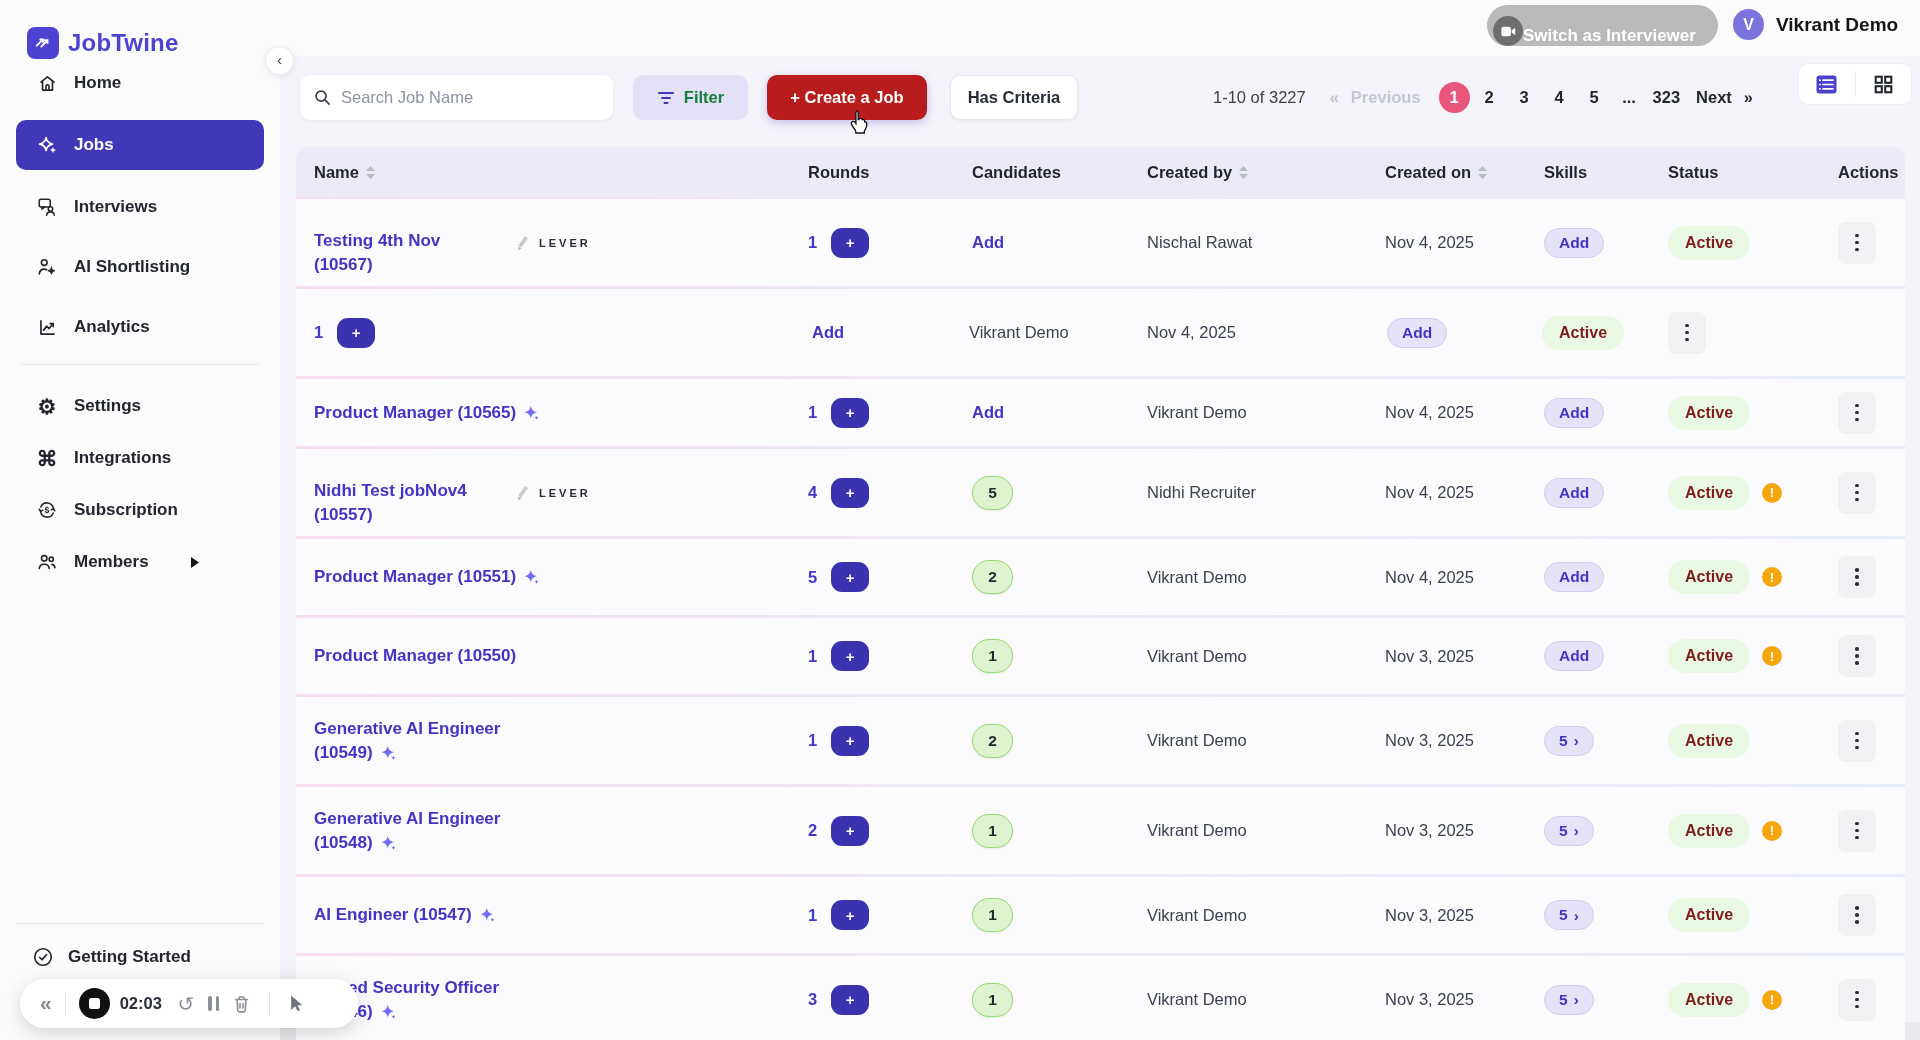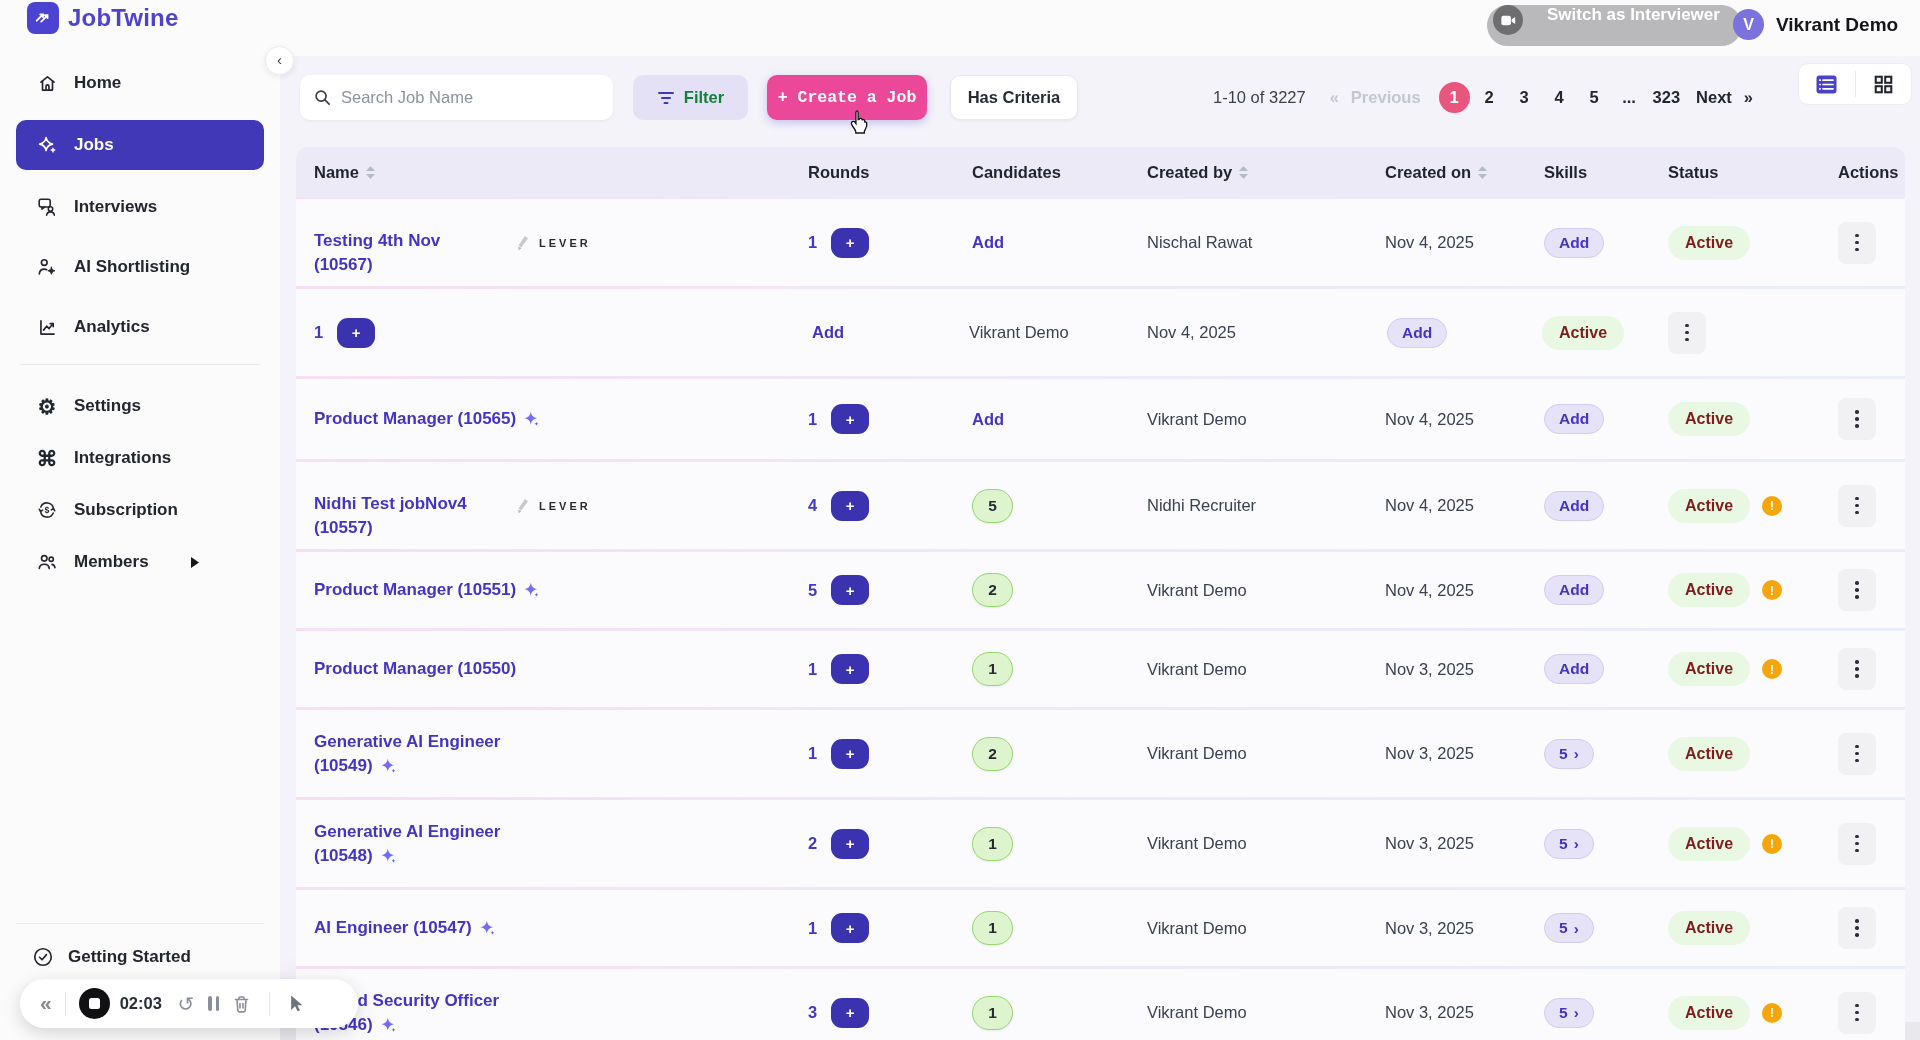--- a/index.html
+++ b/index.html
@@ -5,25 +5,25 @@
   * { margin:0; padding:0; box-sizing:border-box; }
   html,body { width:1920px; height:1040px; overflow:hidden; }
   body {
     font-family:"Liberation Sans", sans-serif;
     background:#fbfbfc;
     position:relative;
     color:#23262e;
   }
   
   .topbar { position:absolute; top:0; left:0; width:1920px; height:56px; background:#fbfbfc; z-index:5; }
-  .logo { position:absolute; left:27px; top:2px; display:flex; align-items:center; gap:9px; }
+  .logo { position:absolute; left:27px; top:27px; display:flex; align-items:center; gap:9px; }
   .logo-box { width:32px; height:32px; border-radius:8px; background:#4c43d0; display:flex; align-items:center; justify-content:center; }
   .brand-name { font-size:24px; font-weight:700; color:#4c43cf; letter-spacing:.2px; }
   .switch-btn { position:absolute; left:1487px; top:5px; height:41px; border-radius:21px; background:#b9b9bb; border:none;
-    display:flex; align-items:flex-start; gap:24px; padding:0 22px 0 6px; cursor:pointer; }
+    display:flex; align-items:flex-end; gap:0; padding:0 22px 0 6px; cursor:pointer; }
   .switch-btn .cam-circle { width:30px; height:30px; border-radius:50%; background:#6e6e71; display:flex; align-items:center; justify-content:center; }
   .switch-btn .lbl { color:#ffffff; font-size:17px; font-weight:700; }
   .avatar { position:absolute; left:1733px; top:9px; width:31px; height:31px; border-radius:50%; background:#7b72dd;
     color:#fff; font-size:16px; font-weight:700; display:flex; align-items:center; justify-content:center; cursor:pointer; }
   .user-name { position:absolute; left:1776px; top:14px; font-size:19px; font-weight:700; color:#15161a; }
 
   
   .sidebar { position:absolute; top:56px; left:0; width:280px; bottom:0; background:#fbfbfc; z-index:4; }
   .side-nav { padding:4px 16px 0 16px; }
   .side-item { display:flex; align-items:center; gap:16px; height:46px; margin-bottom:14px; padding:0 0 0 20px;
@@ -48,21 +48,21 @@
     display:flex; align-items:center; justify-content:center; cursor:pointer; padding-bottom:2px; }
 
   
   .search-wrap { position:absolute; left:300px; top:75px; width:313px; height:45px; background:#ffffff; border-radius:10px;
     box-shadow:0 1px 3px rgba(25,25,60,.06); display:flex; align-items:center; padding:0 12px 0 14px; z-index:3; }
   .search-wrap input { border:none; outline:none; flex:1; font-size:16.5px; font-family:inherit; color:#2b2f38; background:transparent; margin-left:10px; }
   .search-wrap input::placeholder { color:#8d93a0; }
   .btn { position:absolute; top:75px; height:45px; border:none; border-radius:10px; font-family:inherit; font-size:16.5px;
     font-weight:700; display:flex; align-items:center; justify-content:center; gap:9px; cursor:pointer; z-index:3; }
   .filter-btn { left:633px; width:115px; background:#e4e1f6; color:#15803d; }
-  .create-btn { left:767px; width:160px; background:#ec4899; color:#ffffff; box-shadow:0 3px 8px rgba(90,81,216,.3);font-family:Liberation Mono, monospace; }
+  .create-btn { left:767px; width:160px; background:#b91c1c; color:#ffffff; box-shadow:0 3px 8px rgba(90,81,216,.3); }
   .criteria-btn { left:950px; width:128px; background:#ffffff; color:#262b35; border:1px solid #e7e7ee; box-shadow:0 1px 3px rgba(25,25,60,.06); font-weight:600; }
 
   .pagination { position:absolute; left:1213px; top:75px; height:45px; display:flex; align-items:center; z-index:3; }
   .range-text { font-size:16.5px; font-weight:500; color:#3a3f4a; margin-right:24px; }
   .pg-prev-arrow, .pg-prev-label { color:#c3c7d0; font-size:16.5px; font-weight:600; }
   .pg-prev-arrow { margin-right:12px; cursor:pointer; }
   .pg-prev-label { margin-right:18px; cursor:pointer; }
   .pg-num { min-width:31px; height:31px; display:flex; align-items:center; justify-content:center; font-size:16.5px;
     font-weight:600; color:#22262e; margin-right:4px; cursor:pointer; border-radius:50%; padding:0 4px; }
   .pg-num.active { background:#e8557d; color:#ffffff; }
@@ -447,21 +447,21 @@
       <span class="active-badge">Active</span>
     </div>
     <div class="pad-act">
       <button class="kebab-btn">
             <s></s>
             <s></s>
             <s></s>
           </button>
     </div>
   </div>
-      <div class="trow" style="height:80px">
+      <div class="trow" style="height:67px">
     <div class="name-cell pad-name">
           <a class="job-name">
             <span class="nm-line">Product Manager (10565)<svg class="spark-inline" width="17" height="17" viewBox="0 0 24 24">
                 <path d="M11 2.5 C12 8 14.5 10.5 20 11.5 C14.5 12.5 12 15 11 20.5 C10 15 7.5 12.5 2 11.5 C7.5 10.5 10 8 11 2.5 Z" fill="url(#sparkGrad)"></path>
                 <path d="M19 16.5 c.35 1.7 1.1 2.45 2.8 2.8 -1.7.35 -2.45 1.1 -2.8 2.8 -.35-1.7 -1.1-2.45 -2.8-2.8 1.7-.35 2.45-1.1 2.8-2.8 Z" fill="#6366f1"></path>
               </svg></span>
           </a>
         </div>
     <div class="rounds-cell pad-rounds">
       <span class="rounds-num">1</span>

